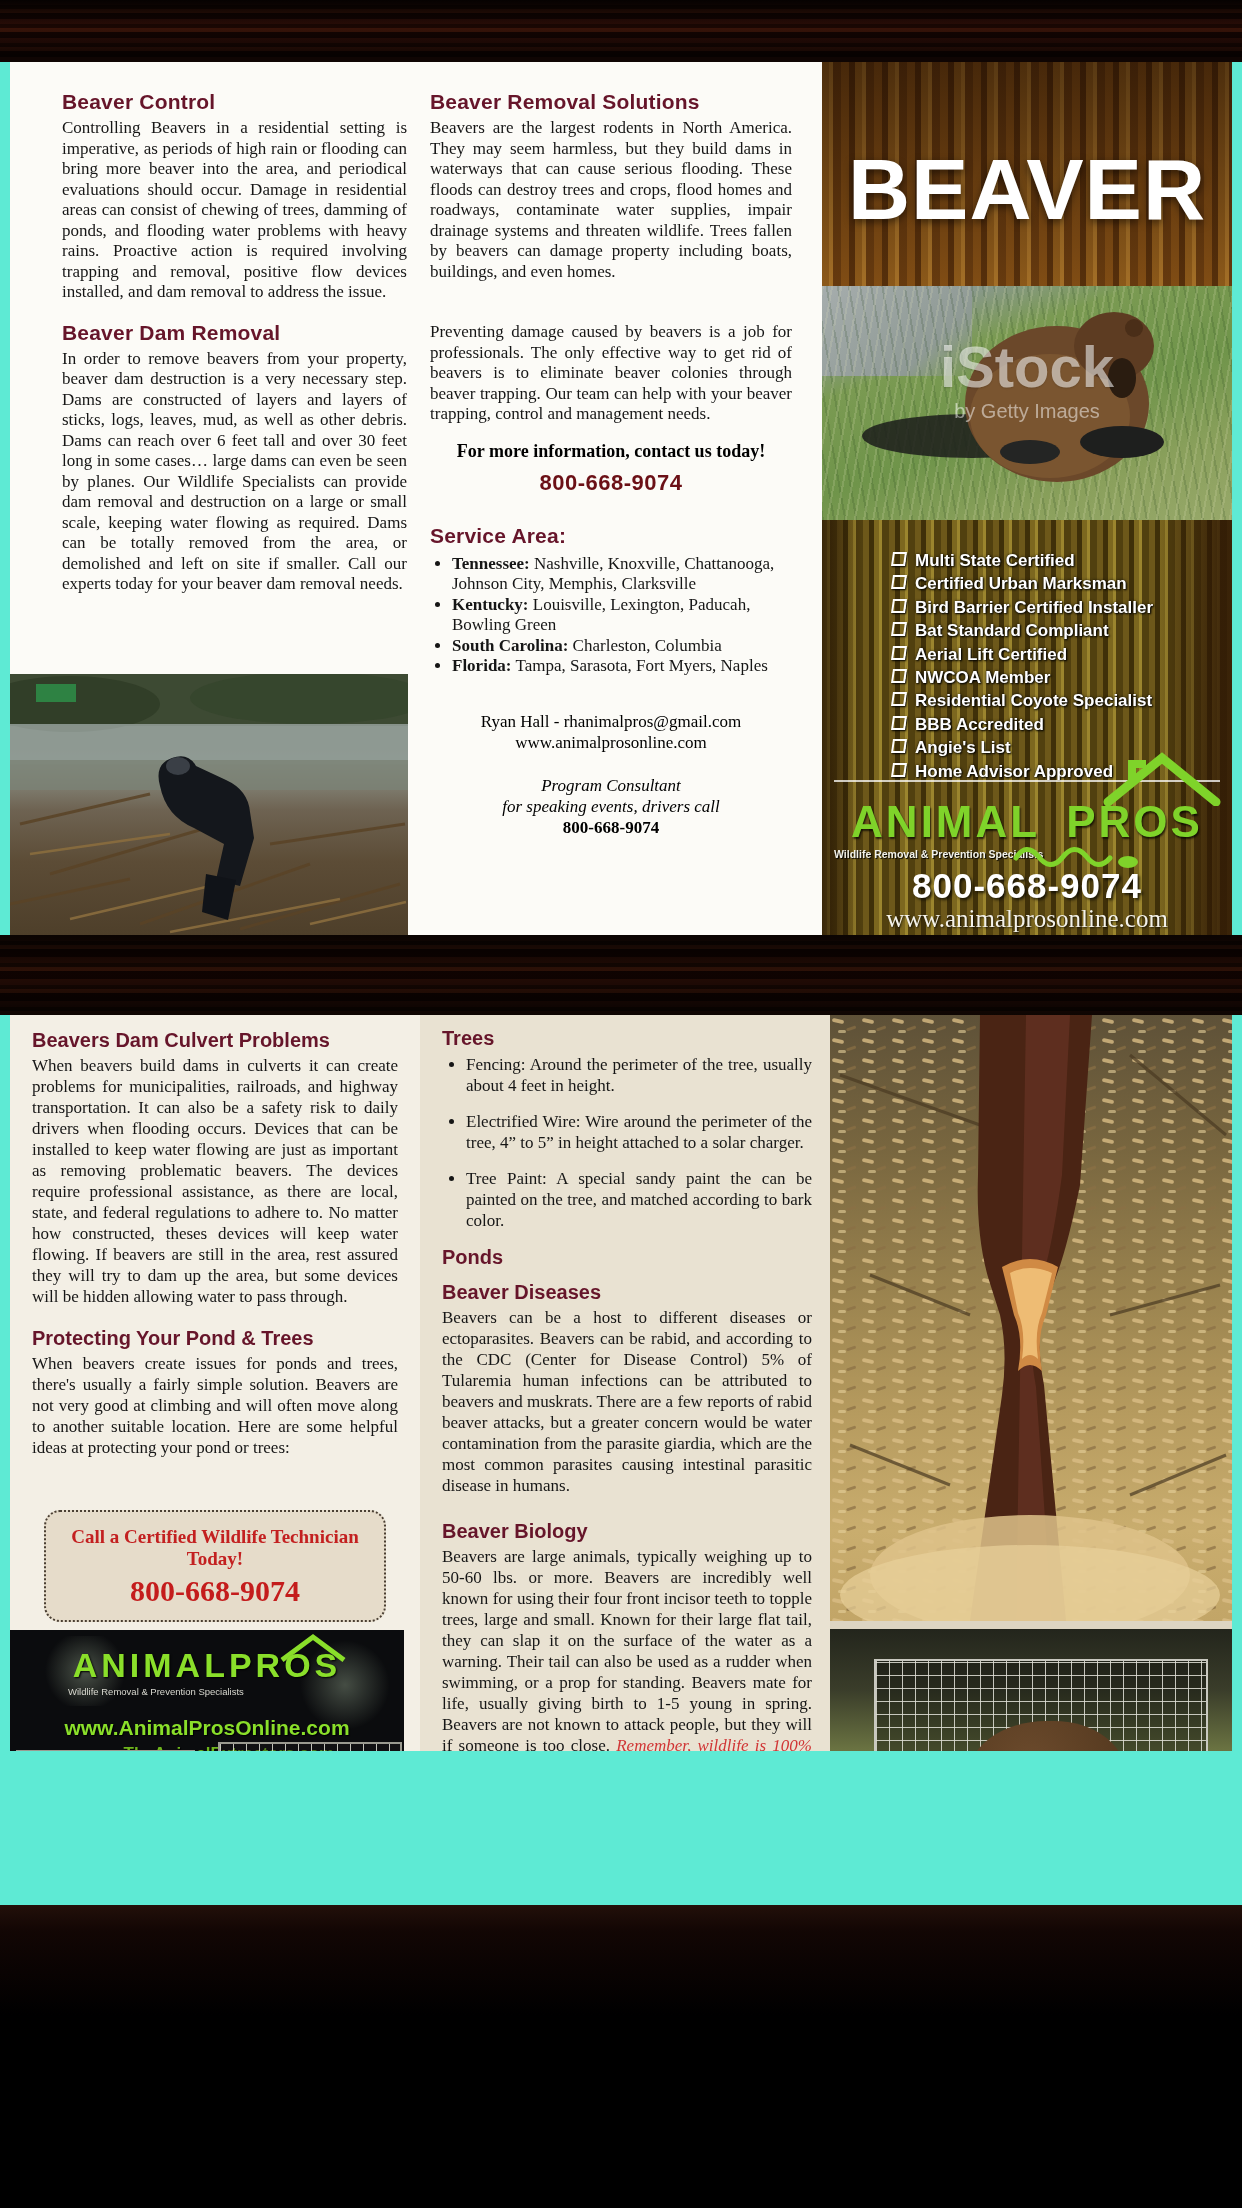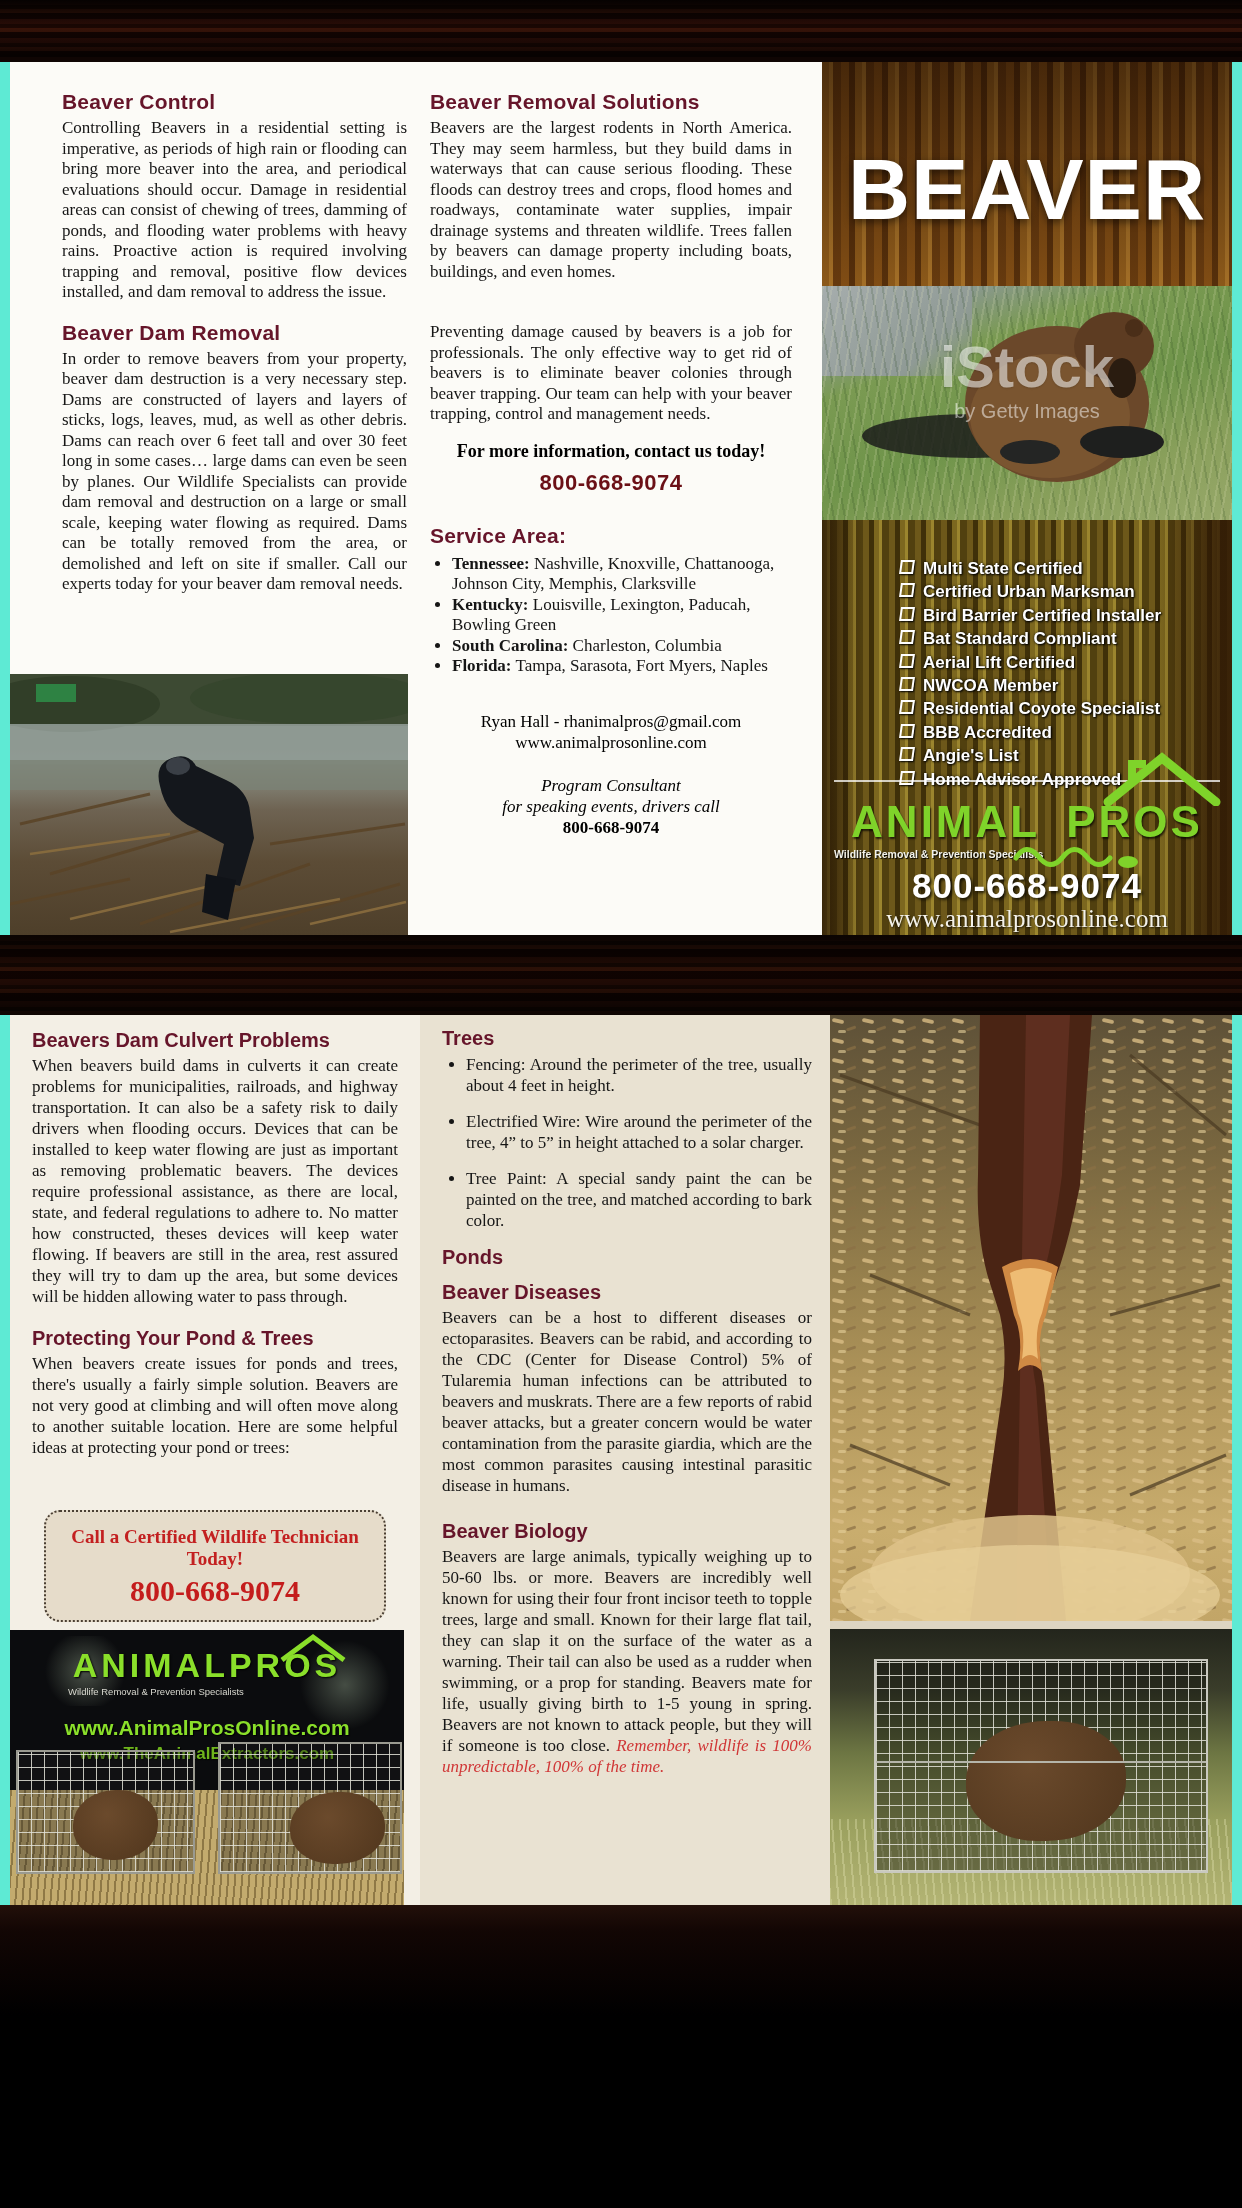--- a/index.html
+++ b/index.html
@@ -17,21 +17,21 @@
     background:
       linear-gradient(180deg,rgba(0,0,0,.8),rgba(0,0,0,.3) 50%,rgba(0,0,0,.8)),
       repeating-linear-gradient(180deg,#331108 0 6px,#1f0a04 6px 10px,#451a0b 10px 14px,#160502 14px 22px),
       #260c05;}
   .wood-bottom{left:0;top:1905px;width:1242px;height:303px;
     background:linear-gradient(180deg,#23100a 0px,#120604 26px,#000 110px,#000 100%);}
 
   
   .panel{overflow:hidden;}
   #panel1{left:10px;top:62px;width:1222px;height:873px;background:#fcfbf7;}
-  #panel2{left:10px;top:1015px;width:1222px;height:890px;background:#efe9db;}
+  #panel2{left:10px;top:1015px;width:1222px;height:736px;background:#efe9db;}
 
   
   .h-m{font-family:"Liberation Sans",sans-serif;font-weight:bold;color:#66152a;
        font-size:21px;line-height:24px;letter-spacing:.2px;margin:0 0 4px 0;}
   .body-p{font-size:17px;line-height:20.5px;text-align:justify;color:#161616;margin:0 0 0 0;}
   .center{text-align:center;}
 
   
   .col-a{left:52px;top:28px;width:345px;}
   .col-b{left:420px;top:28px;width:362px;}
@@ -68,21 +68,21 @@
   .watermark{left:0;top:52px;width:410px;text-align:center;color:rgba(255,255,255,.55);
     font-family:"Liberation Sans",sans-serif;font-weight:bold;font-size:58px;line-height:1;
     text-shadow:0 1px 2px rgba(0,0,0,.15);}
   .watermark-sub{left:0;top:114px;width:410px;text-align:center;color:rgba(255,255,255,.5);
     font-family:"Liberation Sans",sans-serif;font-size:20px;}
   .wood2{left:0;top:458px;width:410px;height:415px;
     background:
       linear-gradient(90deg,rgba(35,18,3,.75) 0,rgba(35,18,3,0) 10%,rgba(35,18,3,0) 82%,rgba(45,22,4,.8) 97%),
       repeating-linear-gradient(90deg,#7c671f 0 5px,#9b852e 5px 8px,#51400f 8px 15px,#6d581a 15px 21px,#3f3009 21px 26px),
       #6a551a;}
-  .checklist{left:70px;top:487px;width:330px;margin:8px;padding:0;list-style:none;}
+  .checklist{left:70px;top:487px;width:330px;margin:0;padding:0;list-style:none;}
   .checklist li{height:23.4px;color:#fff;font-family:"Liberation Sans",sans-serif;
     font-weight:bold;font-size:17px;line-height:23.4px;text-shadow:1px 1px 2px #000,0 0 3px rgba(0,0,0,.8);
     white-space:nowrap;}
   .cbx{display:inline-block;width:10px;height:10px;border:2px solid #fff;margin-right:9px;
     transform:skewX(-8deg);box-shadow:1px 1px 2px #000;vertical-align:baseline;}
   .cover-divider{left:12px;top:718px;width:386px;height:2px;background:rgba(255,255,255,.75);}
   .ap-logo{left:0;top:690px;width:386px;height:110px;}
   .ap-words{left:0;top:48px;width:410px;text-align:center;white-space:nowrap;
     font-family:"Liberation Sans",sans-serif;font-weight:800;font-size:44px;line-height:1;
     color:#7fd32a;letter-spacing:3px;text-shadow:1px 2px 2px rgba(0,0,0,.7);}

